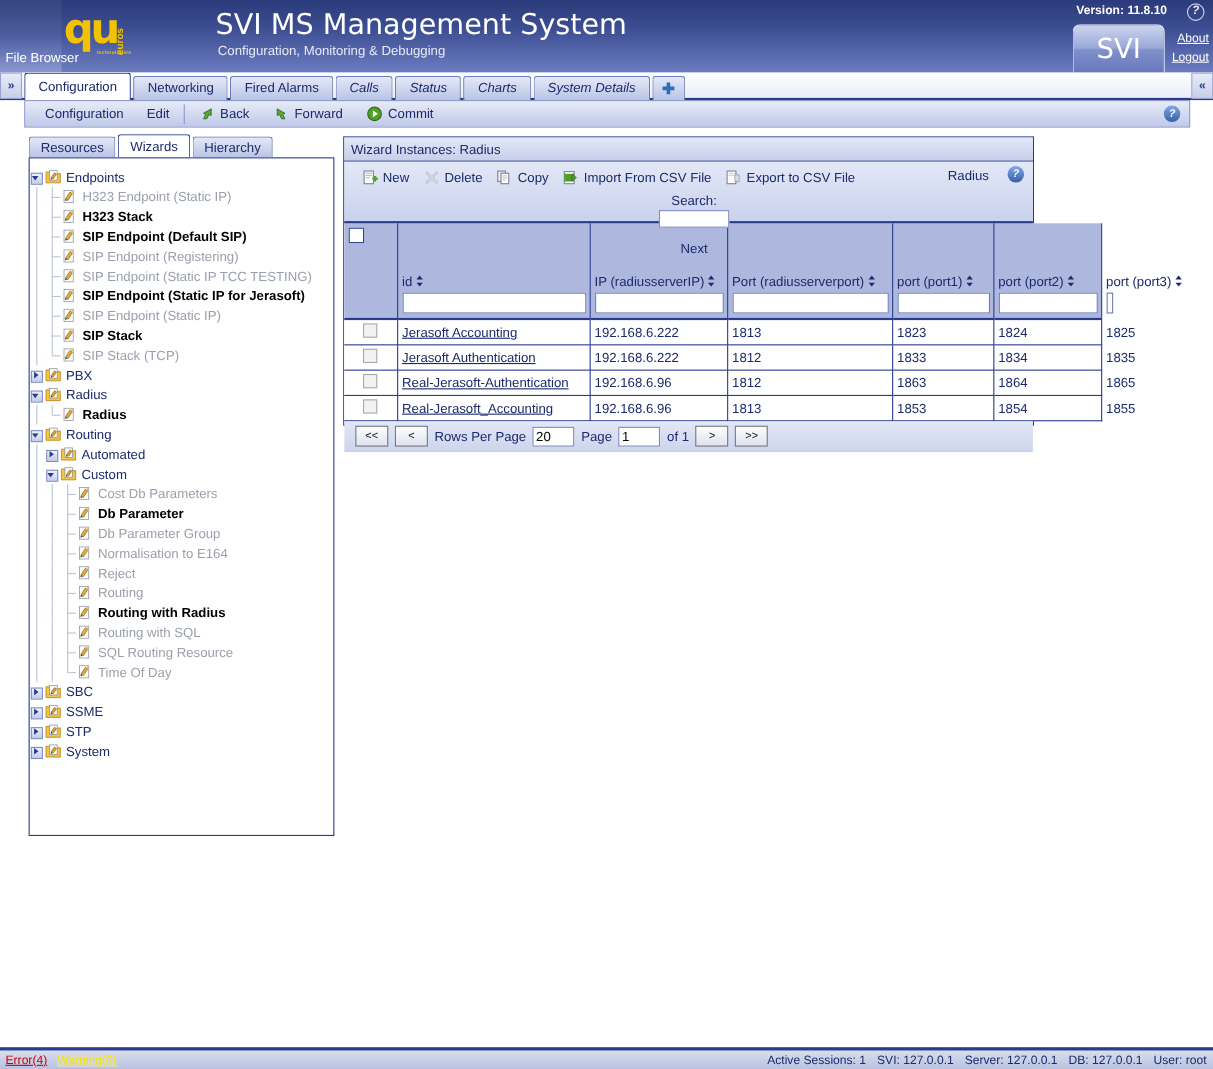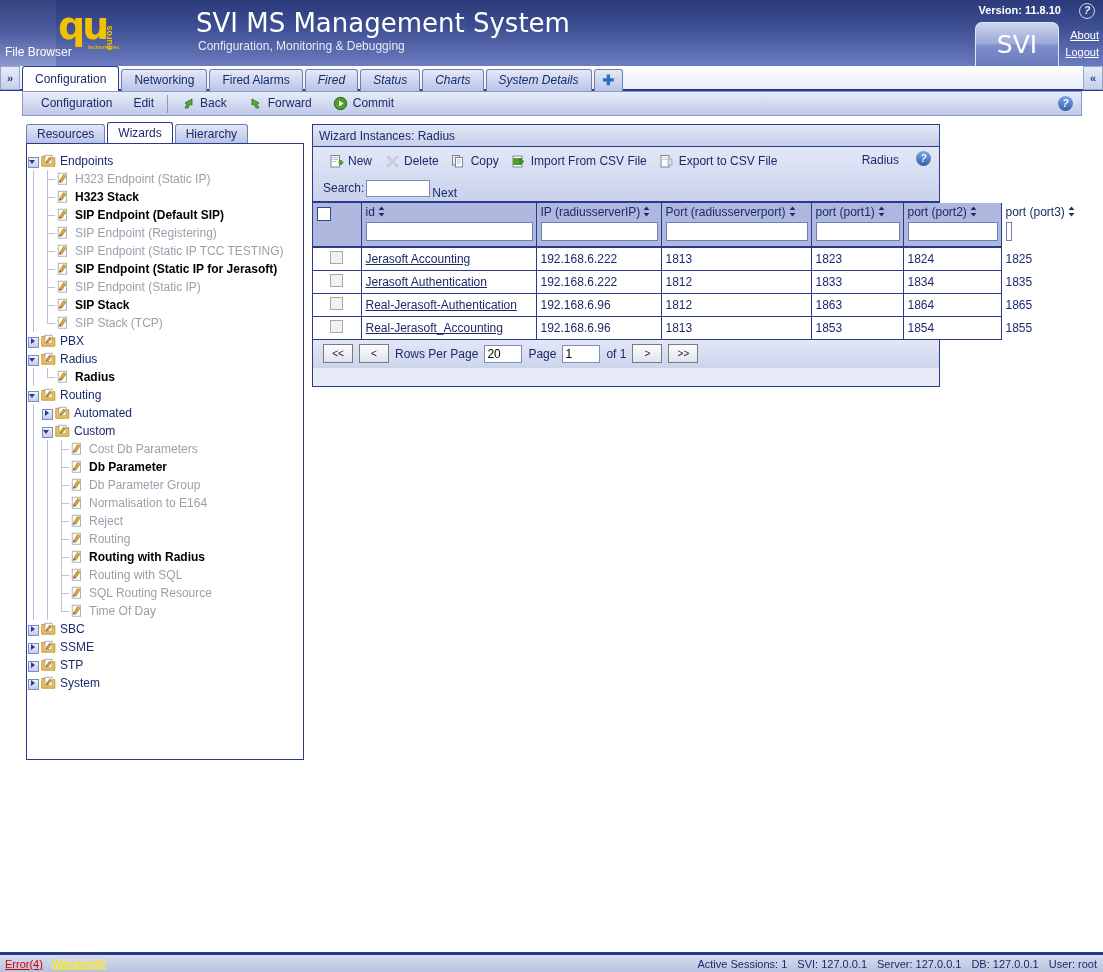--- a/index.html
+++ b/index.html
@@ -243,41 +243,41 @@
     display: flex; align-items: center; gap: 4px;
     padding: 0 5px; height: 22px; font-size: 12px;
     color: #1b2a6b; cursor: pointer; white-space: nowrap;
   }
   .tb-right-label {
     position: absolute; right: 40px; top: 6px;
     font-size: 12px; color: #1b2a6b;
   }
   .search-row {
     display: flex; align-items: center; gap: 2px;
-    height: 26px; padding-left: 10px; font-size: 12px;
+    height: 26px; padding-left: 10px; font-size: 12px; flex-direction: column;
   }
   .search-input {
     width: 64px; height: 17px;
     border: 1px solid #7c8bc0; background: #ffffff;
     font-size: 12px; padding: 0 2px;
     font-family: "Liberation Sans", sans-serif;
   }
   .next-link { color: #1b2a6b; cursor: pointer; margin-top: 10px; }
 
   table.grid { width: 100%; border-collapse: collapse; table-layout: fixed; background: #ffffff; }
   table.grid th {
     background: #aeb8df;
     border-right: 1px solid #2a3a8c;
     border-bottom: 2px solid #2a3a8c;
     font-size: 12px; font-weight: normal; color: #1b2a6b;
     text-align: left; vertical-align: top;
     padding: 2px 3px 4px 4px; height: 44px;
   }
   table.grid th:last-child { border-right: none; }
-  .th-label { display: flex; align-items: center; gap: 3px; white-space: nowrap; }
+  .th-label { display: flex; align-items: center; gap: 3px; white-space: nowrap; margin-top: 44px; }
   .sortglyph { font-size: 8px; line-height: 8px; color: #1b2a6b; display:inline-block; }
   .filt {
     width: 100%; height: 19px; margin-top: 3px;
     border: 1px solid #6e7eb8; background: #ffffff;
     font-size: 12px; padding: 0 2px;
     font-family: "Liberation Sans", sans-serif;
   }
   .hdr-check {
     width: 14px; height: 14px; background: #ffffff;
     border: 1px solid #33478f; display: inline-block; margin-top: 2px;
@@ -362,21 +362,21 @@
   <div class="hdr-link hdr-logout">Logout</div>
 </div>
 
 <div class="tabstrip">
   <div class="side-collapse left">»</div>
   <div class="side-collapse right">«</div>
   <div class="tabs-wrap" id="tabs-wrap">
       <div class="tab active">Configuration</div>
       <div class="tab">Networking</div>
       <div class="tab">Fired Alarms</div>
-      <div class="tab italic">Fired</div>
+      <div class="tab italic">Calls</div>
       <div class="tab italic">Status</div>
       <div class="tab italic">Charts</div>
       <div class="tab italic">System Details</div>
       <div class="tab plus">✚</div>
     </div>
 </div>
 
 <div class="menubar" id="menubar">
   <div class="menu-item">
       <span>Configuration</span>

